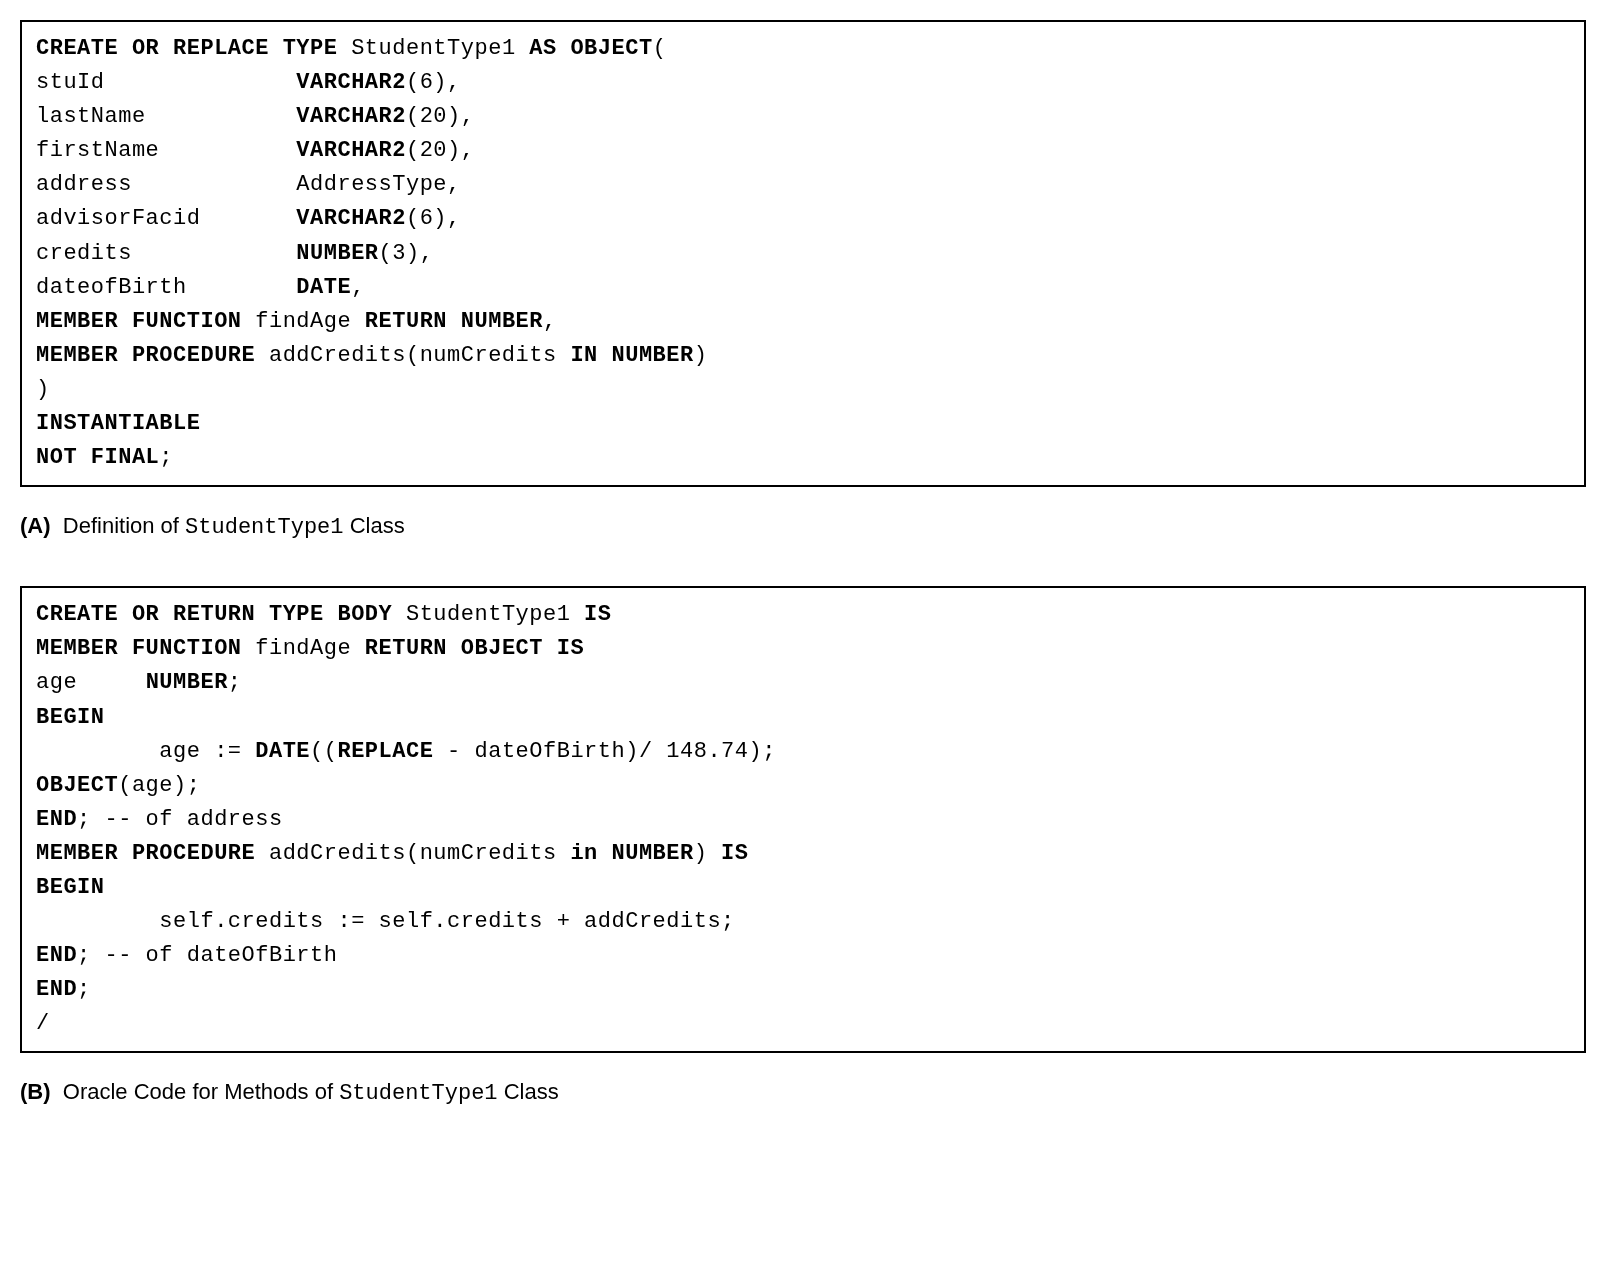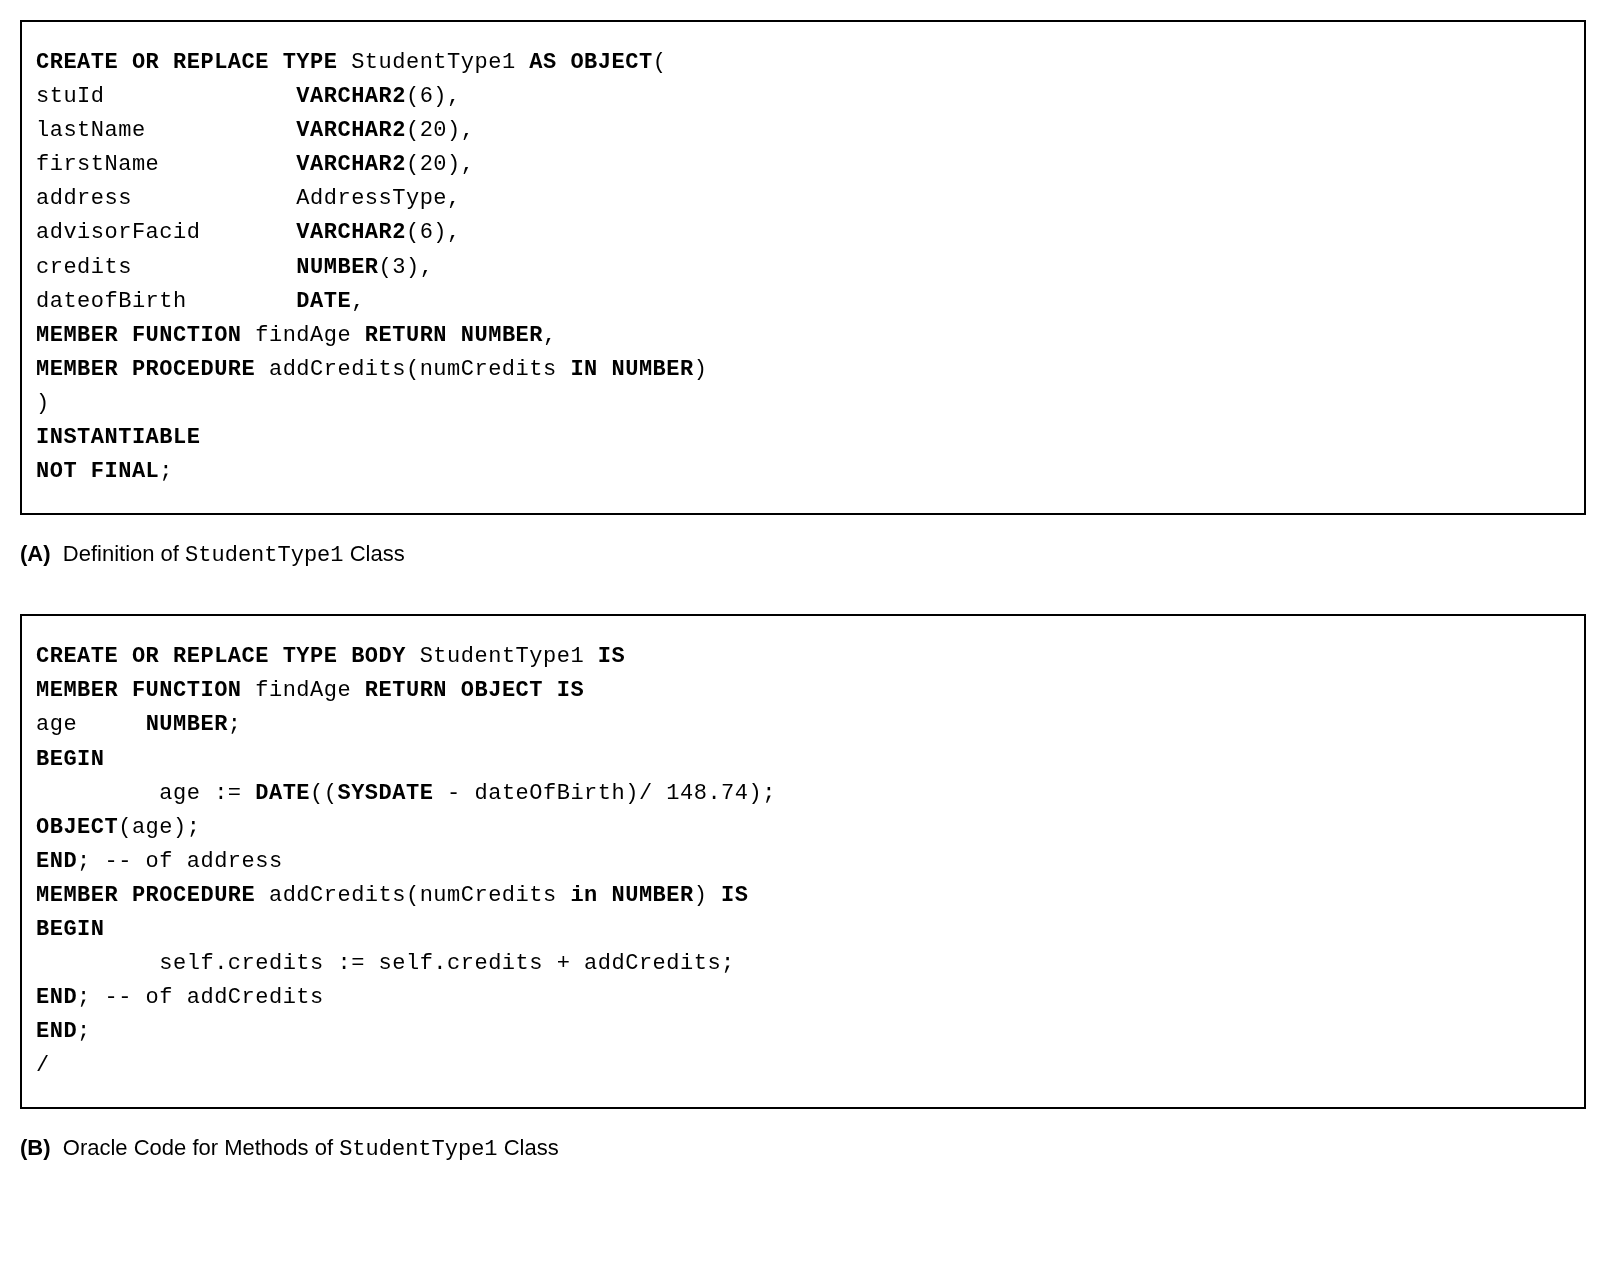--- a/index.html
+++ b/index.html
@@ -6,21 +6,21 @@
     background: #fff;
     font-family: Georgia, 'Times New Roman', serif;
     color: #000;
     margin: 0;
     padding: 20px;
     width: 1606px;
     box-sizing: border-box;
   }
   .code-block {
     border: 2px solid #000;
-    padding: 24px 14px;
+    padding: 10px 14px;
     font-family: 'Courier New', Courier, monospace;
     font-size: 22px;
     line-height: 1.55;
     white-space: pre;
     margin-bottom: 26px;
     letter-spacing: 0.5px;
   }
   .kw { font-weight: bold; }
   .caption {
     font-family: Arial, Helvetica, sans-serif;
@@ -50,29 +50,29 @@
 <span class="kw">MEMBER FUNCTION </span><span>findAge</span><span class="kw"> RETURN NUMBER</span><span>,</span>
 <span class="kw">MEMBER PROCEDURE </span><span>addCredits(numCredits</span><span class="kw"> IN NUMBER</span><span>)</span>
 <span>)</span>
 <span class="kw">INSTANTIABLE</span>
 <span class="kw">NOT FINAL</span><span>;</span></div>
 
 <p class="caption">
   <span class="caption-letter">(A)</span>&nbsp;&nbsp;<span>Definition of </span><span class="mono">StudentType1</span><span> Class</span>
 </p>
 
-<div class="code-block" id="codeB"><span class="kw">CREATE OR REPLACE TYPE BODY </span><span>StudentType1</span><span class="kw"> IS</span>
+<div class="code-block" id="codeB"><span class="kw">CREATE OR RETURN TYPE BODY </span><span>StudentType1</span><span class="kw"> IS</span>
 <span class="kw">MEMBER FUNCTION </span><span>findAge</span><span class="kw"> RETURN OBJECT IS</span>
 <span>age     </span><span class="kw">NUMBER</span><span>;</span>
 <span class="kw">BEGIN</span>
-<span>         age := </span><span class="kw">DATE</span><span>((</span><span class="kw">SYSDATE</span><span> - dateOfBirth)/ 148.74);</span>
+<span>         age := </span><span class="kw">DATE</span><span>((</span><span class="kw">REPLACE</span><span> - dateOfBirth)/ 148.74);</span>
 <span class="kw">OBJECT</span><span>(age);</span>
 <span class="kw">END</span><span>; -- of address</span>
 <span class="kw">MEMBER PROCEDURE </span><span>addCredits(numCredits</span><span class="kw"> in NUMBER</span><span>)</span><span class="kw"> IS</span>
 <span class="kw">BEGIN</span>
 <span>         self.credits := self.credits + addCredits;</span>
-<span class="kw">END</span><span>; -- of addCredits</span>
+<span class="kw">END</span><span>; -- of dateOfBirth</span>
 <span class="kw">END</span><span>;</span>
 <span>/</span></div>
 
 <p class="caption" style="margin-bottom:0">
   <span class="caption-letter">(B)</span>&nbsp;&nbsp;<span>Oracle Code for Methods of </span><span class="mono">StudentType1</span><span> Class</span>
 </p>
 
 </body></html>

